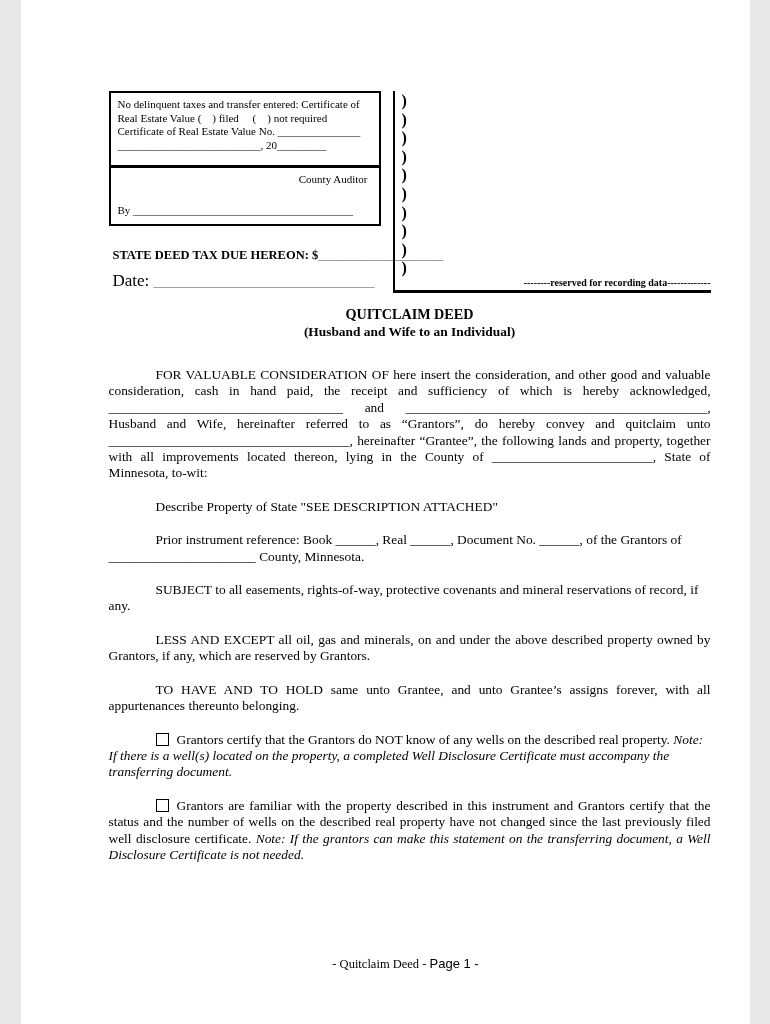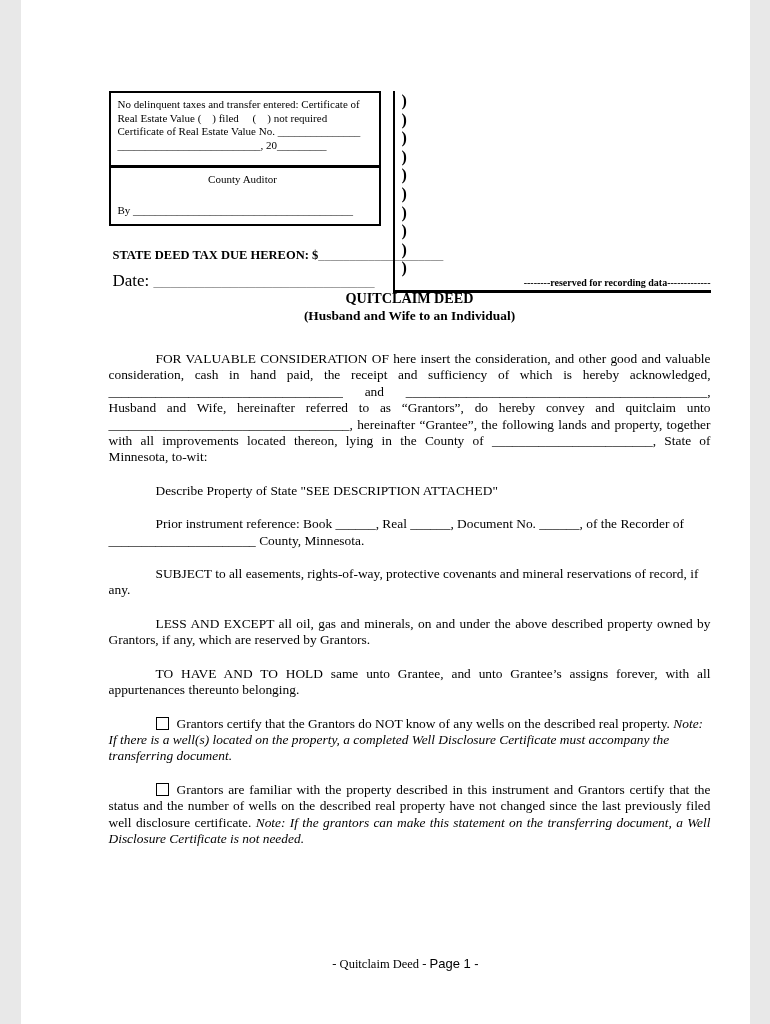--- a/index.html
+++ b/index.html
@@ -23,21 +23,21 @@
     border: 2px solid #000;
     padding: 5px 7px 6px 7px;
     font-size: 11px;
     line-height: 13.6px;
   }
   .auditor-box .thick-rule {
     border-top: 3px solid #000;
     margin: 13px -7px 0 -7px;
     height: 0;
   }
-  .county-auditor-line { text-align: center; margin-top: 5px; padding-right: 4px; }
+  .county-auditor-line { text-align: right; margin-top: 5px; padding-right: 4px; }
   .by-line { margin-top: 17px; }
   .deputy-line { text-align: right; margin-top: 1px; padding-right: 4px; }
 
   
   .tax-line { position: absolute; left: 92px; top: 248px; font-size: 12.5px; font-weight: bold; }
   .date-line { position: absolute; left: 92px; top: 271px; font-size: 17px; text-align: right; }
   .gray-blank { color: #919191; }
 
   
   .recording-panel {
@@ -54,21 +54,21 @@
   .recording-caption {
     position: absolute; left: 12px; right: 0; bottom: 2px;
     text-align: right;
     font-weight: bold;
     font-size: 10px;
   }
 
   
   .doc-body {
     position: absolute;
-    left: 88px; top: 290px;
+    left: 88px; top: 306px;
     width: 602px;
     font-size: 13.4px;
     line-height: 16.4px;
   }
   .title-block { text-align: center; margin-bottom: 27px; }
   .title-main { font-size: 14.2px; font-weight: bold; line-height: 17px; }
   .title-sub { font-size: 13.4px; font-weight: bold; line-height: 17px; }
 
   p.para { margin: 0 0 17px 0; text-indent: 47px; }
   p.justify { text-align: justify; }
@@ -130,21 +130,21 @@
 
     <div class="title-block">
       <div class="title-main">QUITCLAIM DEED</div>
       <div class="title-sub">(Husband and Wife to an Individual)</div>
     </div>
 
     <p class="para justify"><span>FOR VALUABLE CONSIDERATION OF here insert the consideration, and other good and valuable consideration, cash in hand paid, the receipt and sufficiency of which is hereby acknowledged, </span><span>___________________________________</span><span> and </span><span>_____________________________________________</span><span>, Husband and Wife, hereinafter referred to as “Grantors”, do hereby convey and quitclaim unto </span><span>____________________________________</span><span>, hereinafter “Grantee”, the following lands and property, together with all improvements located thereon, lying in the County of </span><span>________________________</span><span>, State of Minnesota, to-wit:</span></p>
 
     <p class="para">Describe Property of State "SEE DESCRIPTION ATTACHED"</p>
 
-    <p class="para"><span>Prior instrument reference: Book </span><span>______</span><span>, Real </span><span>______</span><span>, Document No. </span><span>______</span><span>, of the Recorder of </span><span>______________________</span><span> County, Minnesota.</span></p>
+    <p class="para"><span>Prior instrument reference: Book </span><span>______</span><span>, Real </span><span>______</span><span>, Document No. </span><span>______</span><span>, of the Grantors of </span><span>______________________</span><span> County, Minnesota.</span></p>
 
     <p class="para">SUBJECT to all easements, rights-of-way, protective covenants and mineral reservations of record, if any.</p>
 
     <p class="para justify">LESS AND EXCEPT all oil, gas and minerals, on and under the above described property owned by Grantors, if any, which are reserved by Grantors.</p>
 
     <p class="para justify">TO HAVE AND TO HOLD same unto Grantee, and unto Grantee’s assigns forever, with all appurtenances thereunto belonging.</p>
 
     <p class="para"><span class="checkbox"></span><span>Grantors certify that the Grantors do NOT know of any wells on the described real property. </span><span class="italic">Note: If there is a well(s) located on the property, a completed Well Disclosure Certificate must accompany the transferring document.</span></p>
 
     <p class="para justify"><span class="checkbox"></span><span>Grantors are familiar with the property described in this instrument and Grantors certify that the status and the number of wells on the described real property have not changed since the last previously filed well disclosure certificate. </span><span class="italic">Note: If the grantors can make this statement on the transferring document, a Well Disclosure Certificate is not needed.</span></p>

